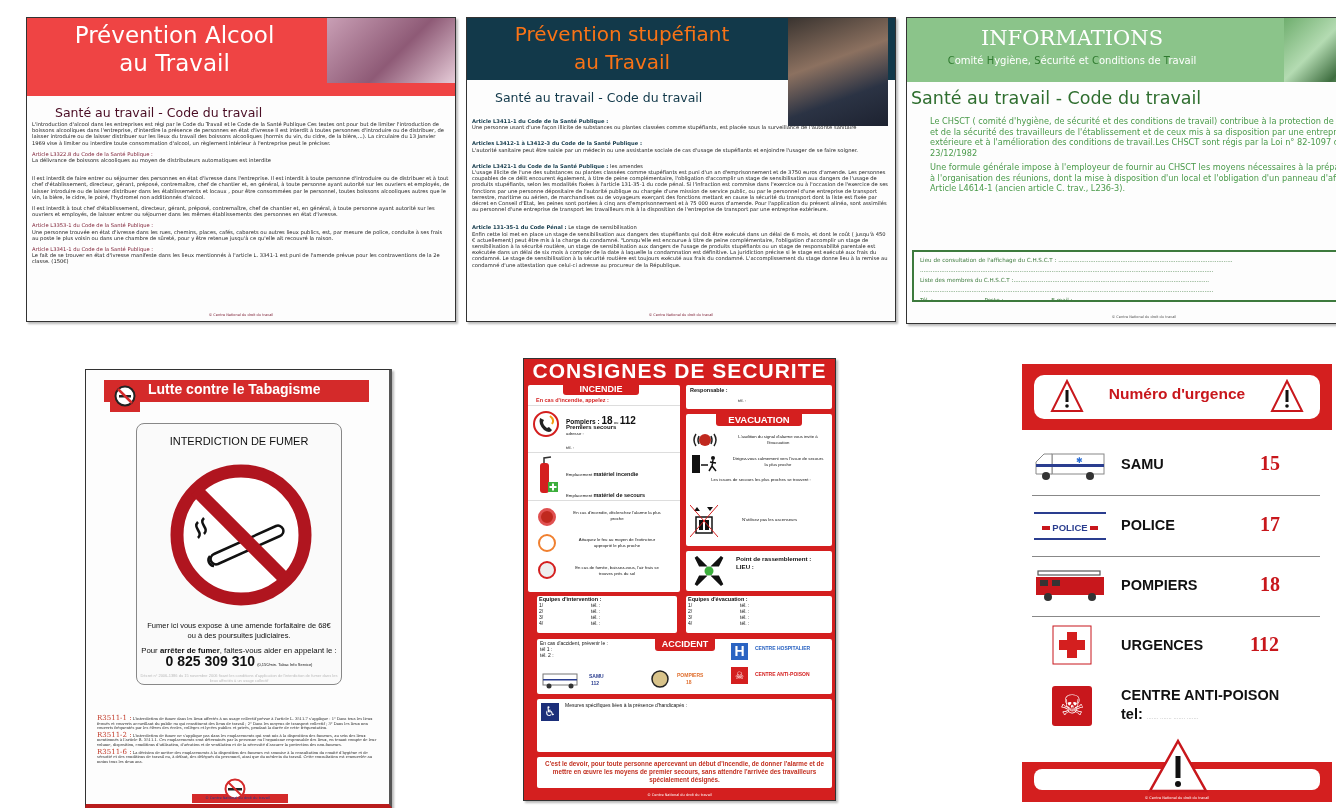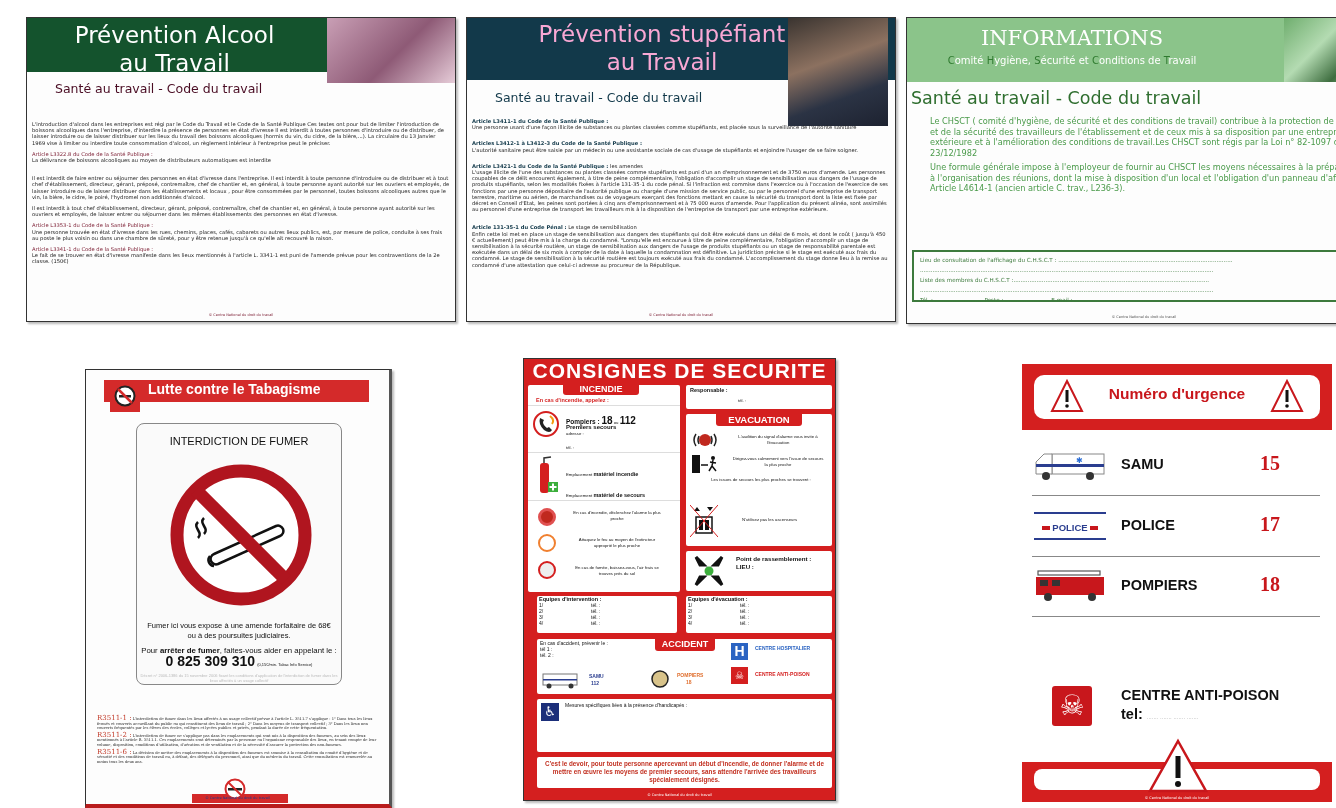--- a/index.html
+++ b/index.html
@@ -3,32 +3,32 @@
 <meta charset="utf-8">
 <style>
   * { box-sizing: border-box; margin: 0; padding: 0; }
   html, body { width: 1336px; height: 808px; background: #ffffff; overflow: hidden; font-family: "DejaVu Sans", sans-serif; }
   .poster { position: absolute; background: #fdfdfd; border: 1px solid #333; box-shadow: 2px 2px 2px #bbb; overflow: hidden; }
   .small { font-size: 5.2px; line-height: 6.2px; color: #222; }
   .footer-credit { position: absolute; left: 0; right: 0; bottom: 4px; text-align: center; font-size: 3.5px; color: #7a1a30; }
 
   
   #p-alcool { left: 26px; top: 17px; width: 430px; height: 305px; }
-  #p-alcool .banner { height: 54px; background: #14532d; position: relative; }
+  #p-alcool .banner { height: 78px; background: #ef4444; position: relative; }
   #p-alcool .banner-title { position: absolute; left: 0; width: 295px; top: 3px; text-align: center; color: #fff; font-size: 23px; line-height: 28px; }
   #p-alcool .banner-photo { position: absolute; right: 0; top: 0; width: 128px; height: 65px; background: linear-gradient(135deg,#c99fb5,#8e5a76 55%,#e6ccd8); }
   #p-alcool .subtitle { color: #4a0d24; font-size: 12.5px; margin: 9px 0 0 28px; }
   #p-alcool .body { position: absolute; left: 5px; right: 5px; top: 103px; }
   .art-title-red { color: #7a1a30; }
   .para { margin-bottom: 5px; }
 
   
   #p-stup { left: 466px; top: 17px; width: 430px; height: 305px; }
   #p-stup .banner { height: 62px; background: #12394a; position: relative; }
-  #p-stup .banner-title { position: absolute; left: 0; width: 310px; top: 2px; text-align: center; color: #f9a8d4; font-size: 23px; line-height: 28px; margin-left: 40px; }
+  #p-stup .banner-title { position: absolute; left: 0; width: 310px; top: 2px; text-align: center; color: #f97316; font-size: 20px; line-height: 28px; }
   #p-stup .banner-photo { position: absolute; right: 7px; top: 0; width: 100px; height: 108px; background: linear-gradient(160deg,#3a3430,#8c7160 40%,#2b3344 70%,#1d2230); }
   #p-stup .subtitle { color: #12394a; font-size: 12.5px; margin: 10px 0 0 28px; }
   #p-stup .body { position: absolute; left: 5px; right: 5px; top: 100px; }
   .art-title-blue { color: #12394a; font-weight: bold; }
 
   
   #p-chsct { left: 906px; top: 17px; width: 476px; height: 307px; }
   #p-chsct .banner { height: 64px; background: #8bc48a; position: relative; }
   #p-chsct .banner-title { position: absolute; left: 0; width: 330px; top: 8px; text-align: center; color: #fff; font-family: "DejaVu Serif", serif; font-size: 21px; }
   #p-chsct .banner-sub { position: absolute; left: 0; width: 330px; top: 37px; text-align: center; color: #fff; font-size: 10px; }
@@ -398,20 +398,29 @@
         <rect x="2" y="8" width="68" height="18" fill="#c8171c"></rect>
         <rect x="6" y="11" width="8" height="6" fill="#333"></rect>
         <rect x="18" y="11" width="8" height="6" fill="#333"></rect>
         <circle cx="14" cy="28" r="4" fill="#333"></circle>
         <circle cx="58" cy="28" r="4" fill="#333"></circle>
       </svg>
     <div class="u-label">POMPIERS</div>
     <div class="u-num">18</div>
   </div>
 
+  <div class="u-row noline" style="top:255px;">
+    <svg style="position:absolute;left:20px;top:8px;" width="40" height="40" viewBox="0 0 40 40">
+        <rect x="1" y="1" width="38" height="38" fill="#fff" stroke="#c8171c" stroke-width="1"></rect>
+        <rect x="15" y="7" width="10" height="26" fill="#d41f1f"></rect>
+        <rect x="7" y="15" width="26" height="10" fill="#d41f1f"></rect>
+      </svg>
+    <div class="u-label">URGENCES</div>
+    <div class="u-num" style="left:218px;">112</div>
+  </div>
 
   <div style="position:absolute;left:30px;top:324px;width:40px;height:40px;background:#c8171c;border-radius:3px;color:#fff;font-size:28px;text-align:center;line-height:40px;">☠</div>
   <div style="position:absolute;left:99px;top:325px;font-family:'Liberation Sans',sans-serif;font-weight:bold;font-size:14.5px;color:#111;">CENTRE ANTI-POISON</div>
   <div style="position:absolute;left:99px;top:344px;font-family:'Liberation Sans',sans-serif;font-weight:bold;font-size:14.5px;color:#111;"><span>tel:</span> <span style="font-size:6px;color:#999;font-weight:normal;">....... ....... ....... .......</span></div>
 
   <div class="ftr">
     <div class="ftr-inner"></div>
     <div class="ftr-credit">© Centre National du droit du travail</div>
   </div>
   <svg class="ftr-warn" width="62" height="56" viewBox="0 0 62 56">

